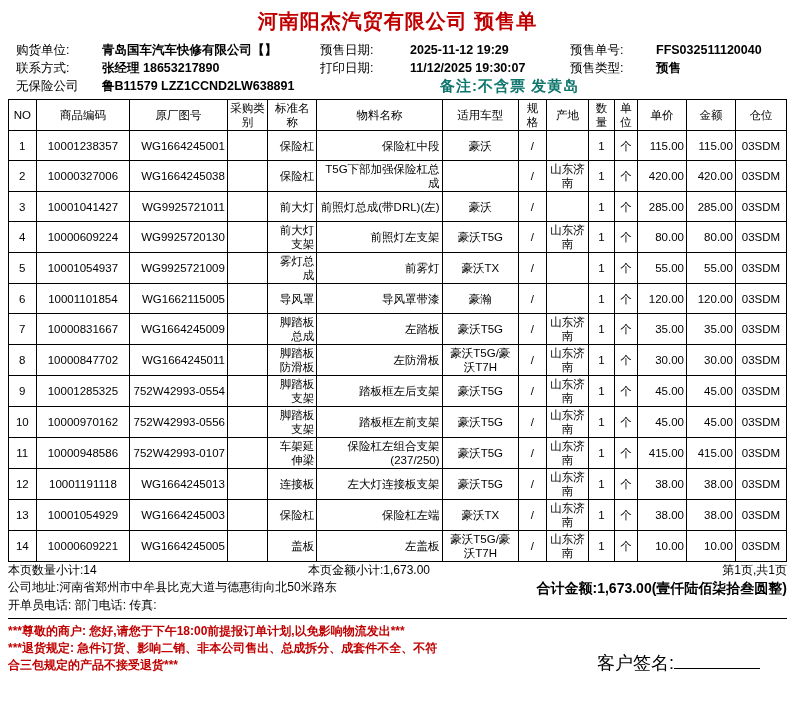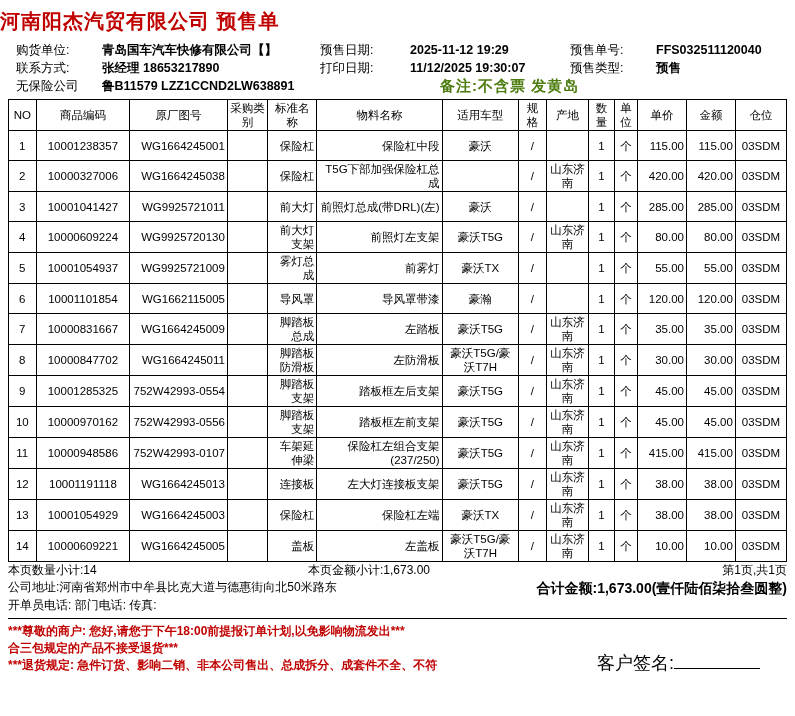--- a/index.html
+++ b/index.html
@@ -6,21 +6,21 @@
   body{
     width:795px;height:716px;
     background:#ffffff;
     font-family:"Liberation Sans","DejaVu Sans",sans-serif;
     font-size:12px;
     color:#000;
     overflow:hidden;
   }
   .page{width:795px;height:716px;position:relative;padding:0;box-sizing:border-box;}
   .title{
-    text-align:left;
+    text-align:center;
     color:#c00000;
     font-size:20px;
     font-weight:bold;
     margin-top:8px;
     margin-bottom:6px;
     letter-spacing:1px;
   }
   .header{
     padding:0 16px;
   }
@@ -32,21 +32,21 @@
   }
   .hl{white-space:nowrap;}
   .hv{white-space:nowrap;font-weight:bold;}
   .c1{width:86px;flex:none;}
   .c1v{width:218px;flex:none;}
   .c2{width:90px;flex:none;text-align:left;}
   .c2v{width:160px;flex:none;}
   .c3{width:86px;flex:none;text-align:left;}
   .c3v{flex:1;text-align:left;}
   .note{
-    color:#4d7c0f;
+    color:#0f766e;
     font-weight:bold;
     font-size:15px;
     margin-left:120px;
     letter-spacing:1px;
   }
   table.grid{
     border-collapse:collapse;
     width:779px;
     margin:4px 8px 0 8px;
     table-layout:fixed;
@@ -419,21 +419,21 @@
     <div class="frow">
       <div class="f1" style="width:520px">开单员电话: 部门电话: 传真:</div>
     </div>
   </div>
 
   <div class="hr"></div>
 
   <div class="terms">
     <div class="tleft">
       <div>***尊敬的商户: 您好,请您于下午18:00前提报订单计划,以免影响物流发出***</div>
+      <div>***退货规定: 急件订货、影响二销、非本公司售出、总成拆分、成套件不全、不符</div>
       <div>合三包规定的产品不接受退货***</div>
-      <div>***退货规定: 急件订货、影响二销、非本公司售出、总成拆分、成套件不全、不符</div>
     </div>
     <div class="tright">
       <span>客户签名:</span><span class="sign-line"></span>
     </div>
   </div>
 
 </div>
 
 </body></html>

